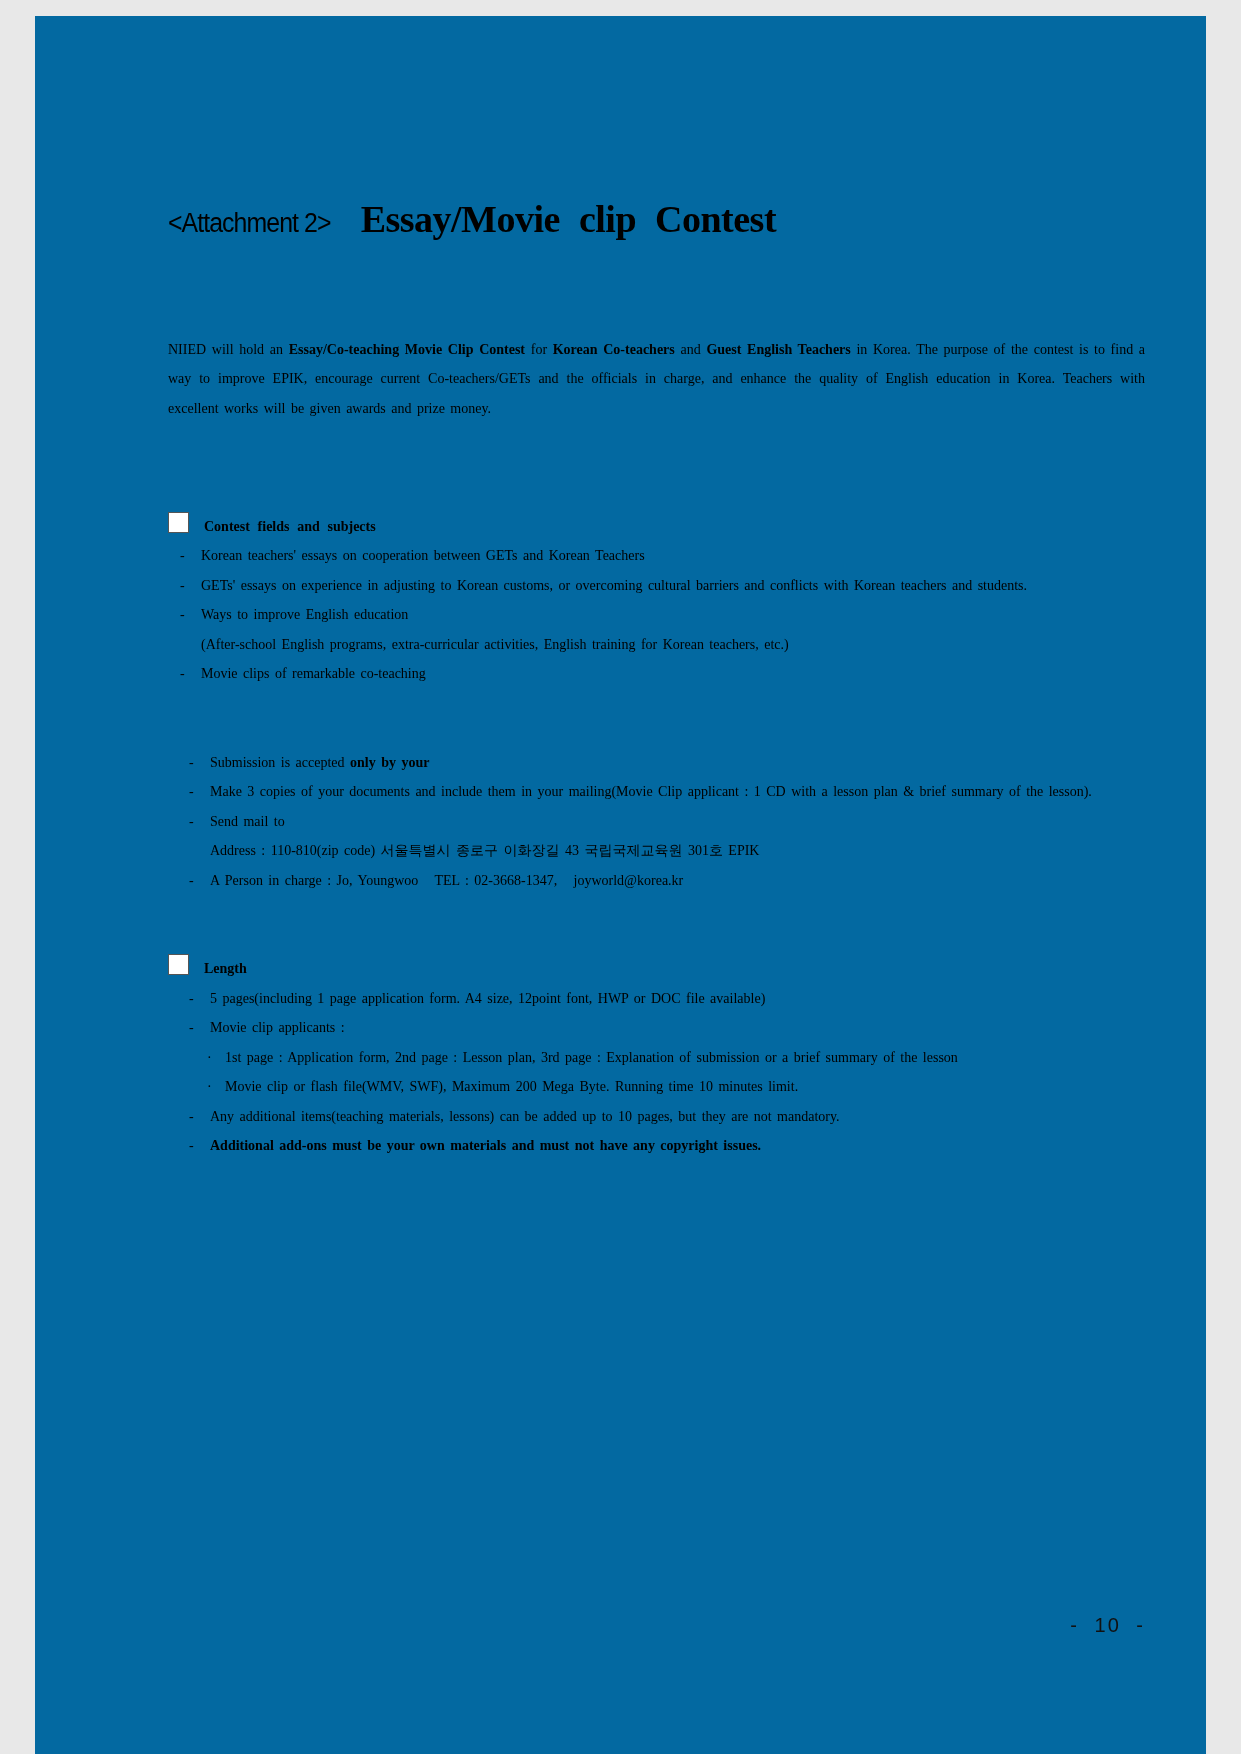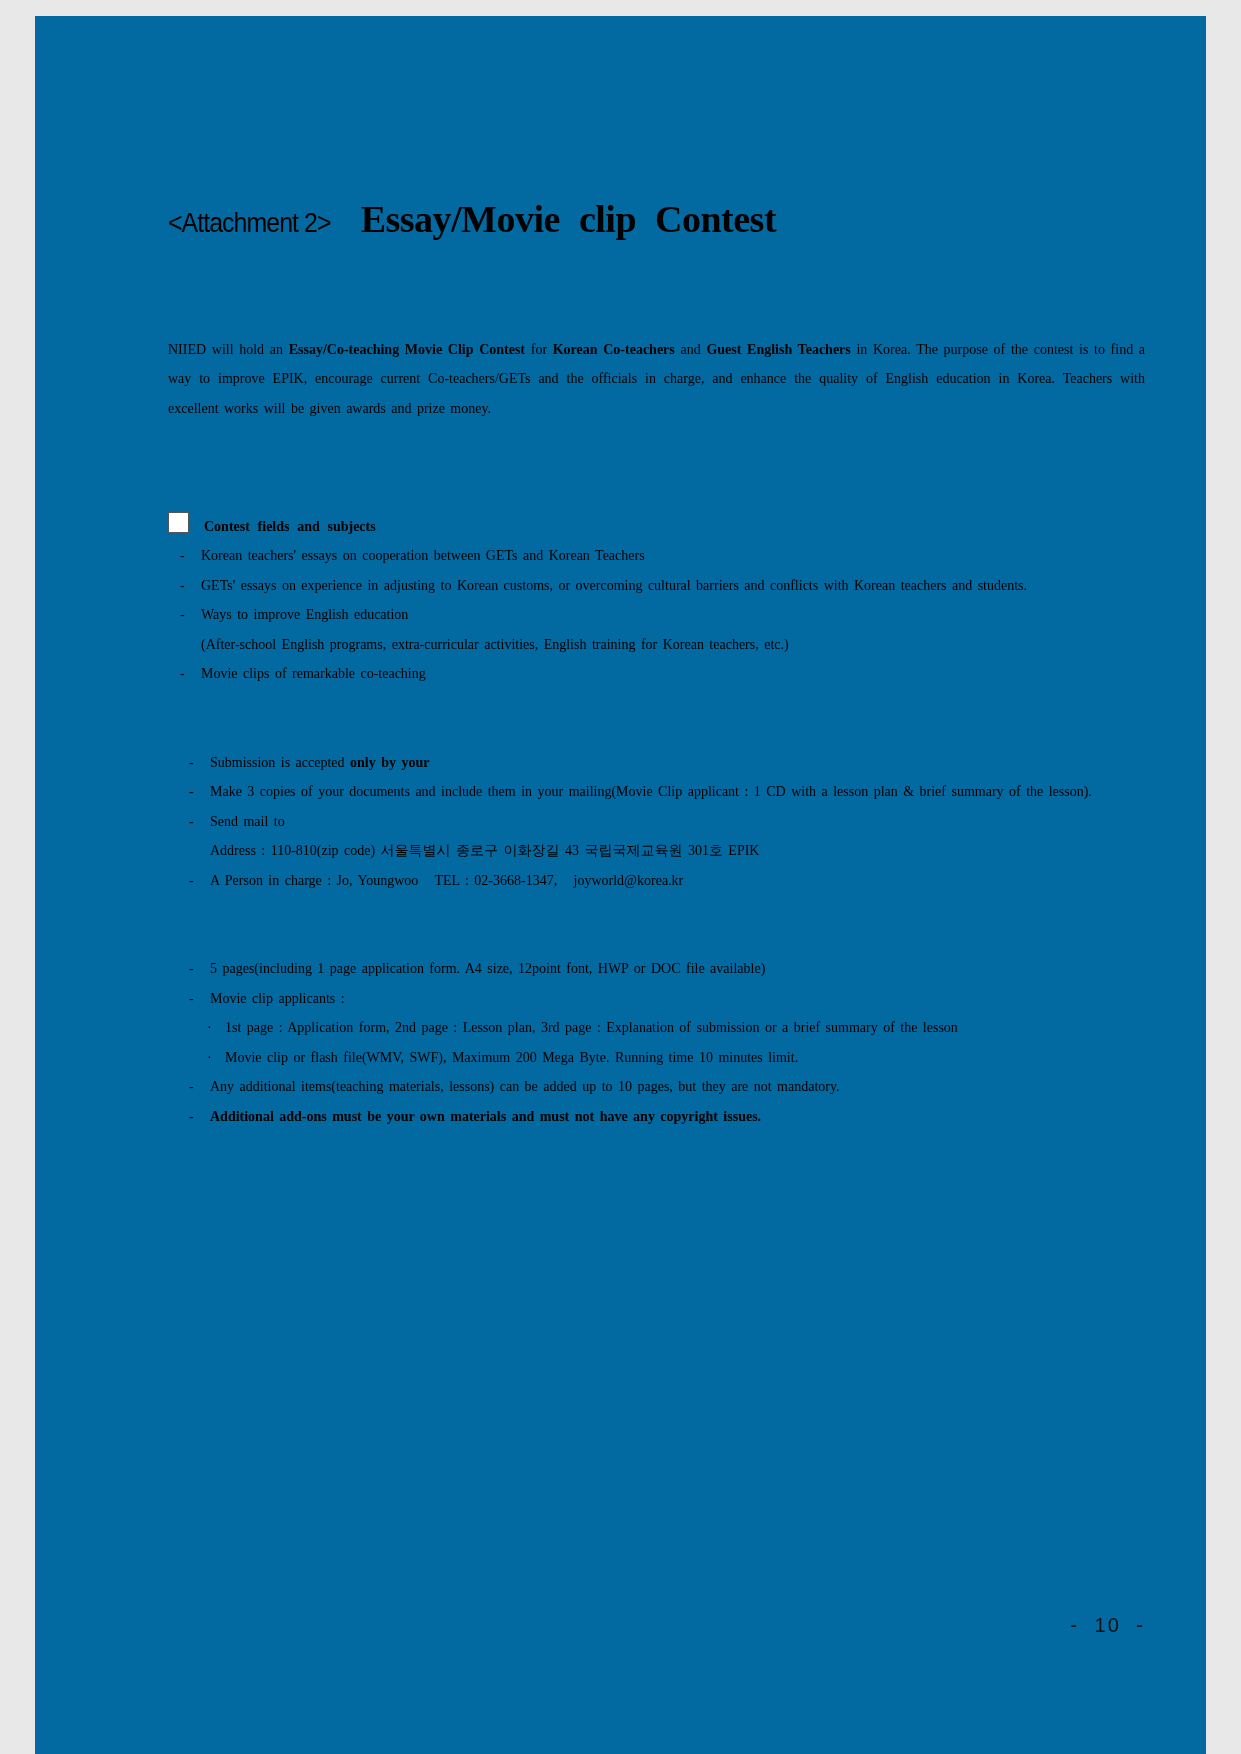--- a/index.html
+++ b/index.html
@@ -89,20 +89,21 @@
         <div class="sec bullet l1"><span class="marker">-</span><span>Movie clips of remarkable co-teaching</span></div>
         <div class="sec blank"></div>
         <div class="sec blank"></div>
         <div class="sec bullet l2"><span class="marker">-</span><span>Submission is accepted </span><b>only by your</b></div>
         <div class="sec bullet l2"><span class="marker">-</span><span>Make 3 copies of your documents and include them in your mailing(Movie Clip applicant : 1 CD with a lesson plan &amp; brief summary of the lesson).</span></div>
         <div class="sec bullet l2"><span class="marker">-</span><span>Send mail to</span></div>
         <div class="sec subline"><span>Address : 110-810(zip code) 서울특별시 종로구 이화장길 43 국립국제교육원 301호 EPIK</span></div>
         <div class="sec bullet l2"><span class="marker">-</span><span>A Person in charge : Jo, Youngwoo&nbsp;&nbsp; TEL : 02-3668-1347,&nbsp;&nbsp; joyworld@korea.kr</span></div>
         <div class="sec blank"></div>
         <div class="sec blank"></div>
+        <div class="sec heading"><span class="checkbox"></span><b>Length</b></div>
         <div class="sec bullet l2"><span class="marker">-</span><span>5 pages(including 1 page application form. A4 size, 12point font, HWP or DOC file available)</span></div>
         <div class="sec bullet l2"><span class="marker">-</span><span>Movie clip applicants :</span></div>
         <div class="sec subbullet"><span class="marker">·</span><span>1st page : Application form, 2nd page : Lesson plan, 3rd page : Explanation of submission or a brief summary of the lesson</span></div>
         <div class="sec subbullet"><span class="marker">·</span><span>Movie clip or flash file(WMV, SWF), Maximum 200 Mega Byte. Running time 10 minutes limit.</span></div>
         <div class="sec bullet l2"><span class="marker">-</span><span>Any additional items(teaching materials, lessons) can be added up to 10 pages, but they are not mandatory.</span></div>
         <div class="sec bullet l2"><span class="marker">-</span><b>Additional add-ons must be your own materials and must not have any copyright issues.</b></div>
         <div class="sec blank"></div>
         <div class="sec blank"></div>
       </div>
   </div>

